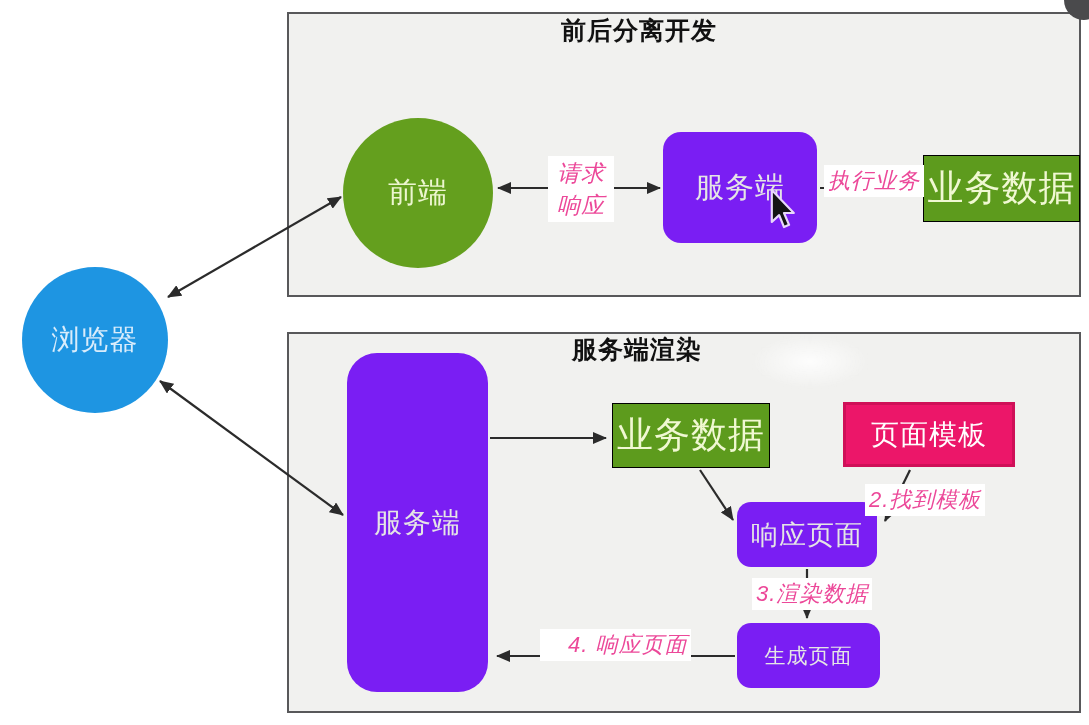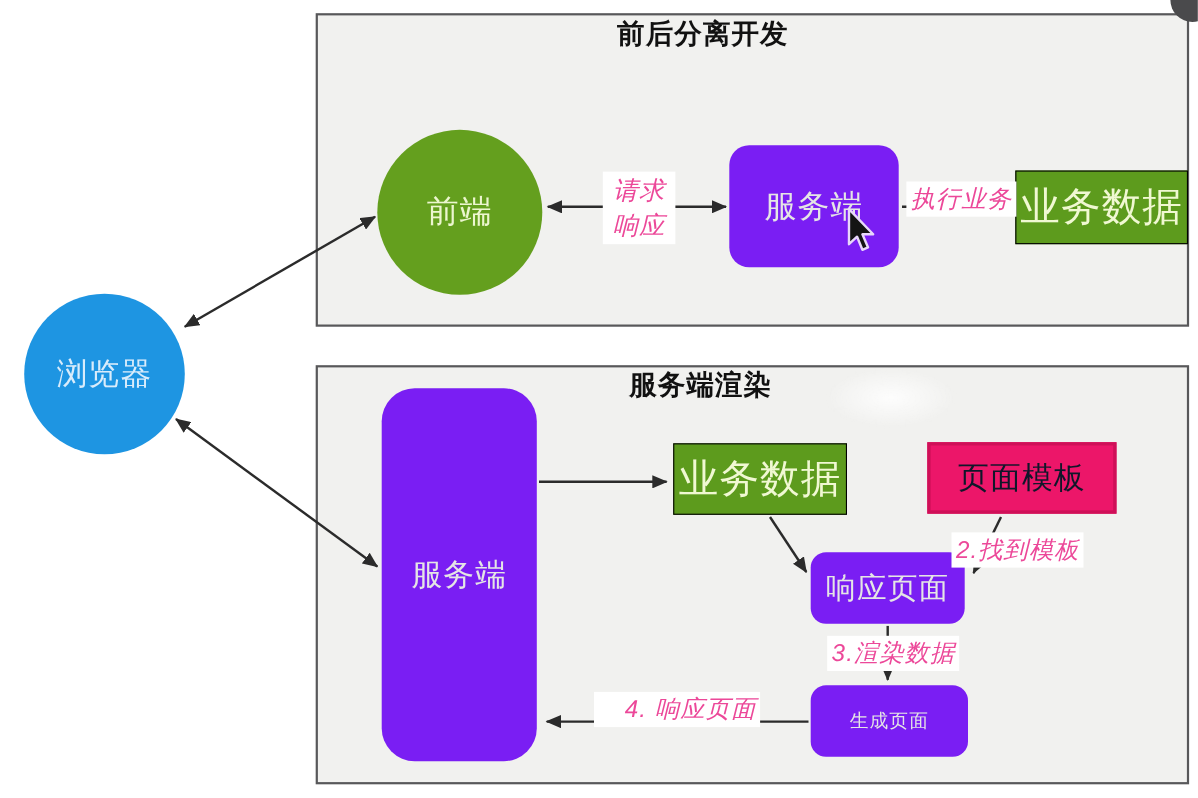--- a/index.html
+++ b/index.html
@@ -23,21 +23,21 @@
     text-align:center;letter-spacing:1px;
   }
   .edge-label{
     position:absolute;z-index:4;background:#ffffff;color:#ec4899;
     font-size:22px;padding:1px 4px;white-space:nowrap;letter-spacing:1px;font-style:italic;
   }
   .blue-fill{background:#1e95e2;color:#d9ecfb;font-size:28px;}
   .greencircle-fill{background:#649f1e;color:#ecf6cf;font-size:29px;}
   .greenbox-fill{background:#5d9b1d;border:1px solid #000000;color:#f0f8d2;font-size:36px;}
   .purple-fill{background:#7a1ef3;color:#e5e5e5;font-family:Liberation Serif, serif;}
-  .pink-fill{background:#ec1669;border:3px solid #cf1058;color:#0f172a;font-size:28px;}
+  .pink-fill{background:#ec1669;border:3px solid #cf1058;color:#ffffff;font-size:28px;}
   #watermark{
     position:absolute;z-index:2;
     background:radial-gradient(ellipse at center, rgba(255,255,255,0.85) 0%, rgba(240,240,238,0.0) 70%);
     filter:blur(1px);
   }
   #corner-blob{
     position:absolute;z-index:5;border-radius:50%;background:#4a4a4c;
   }
   #mouse-cursor{position:absolute;z-index:6;}
 </style>
@@ -98,21 +98,21 @@
   </div>
 
   <div class="shape pink-fill" style="left:843px;top:402px;width:172px;height:65px;">
     <span>页面模板</span>
   </div>
 
   <div class="shape purple-fill" style="left:737px;top:502px;width:140px;height:65px;border-radius:14px;font-size:27px;">
     <span>响应页面</span>
   </div>
 
-  <div class="shape purple-fill" style="left:737px;top:623px;width:143px;height:65px;border-radius:14px;font-size:17px;">
+  <div class="shape purple-fill" style="left:737px;top:623px;width:143px;height:65px;border-radius:14px;font-size:21px;">
     <span>生成页面</span>
   </div>
 
   <div class="edge-label" style="left:548px;top:156px;width:58px;text-align:center;font-size:23px;line-height:32px;">
     <div>请求</div>
     <div>响应</div>
   </div>
 
   <div class="edge-label" style="left:824px;top:165px;">执行业务</div>
 

